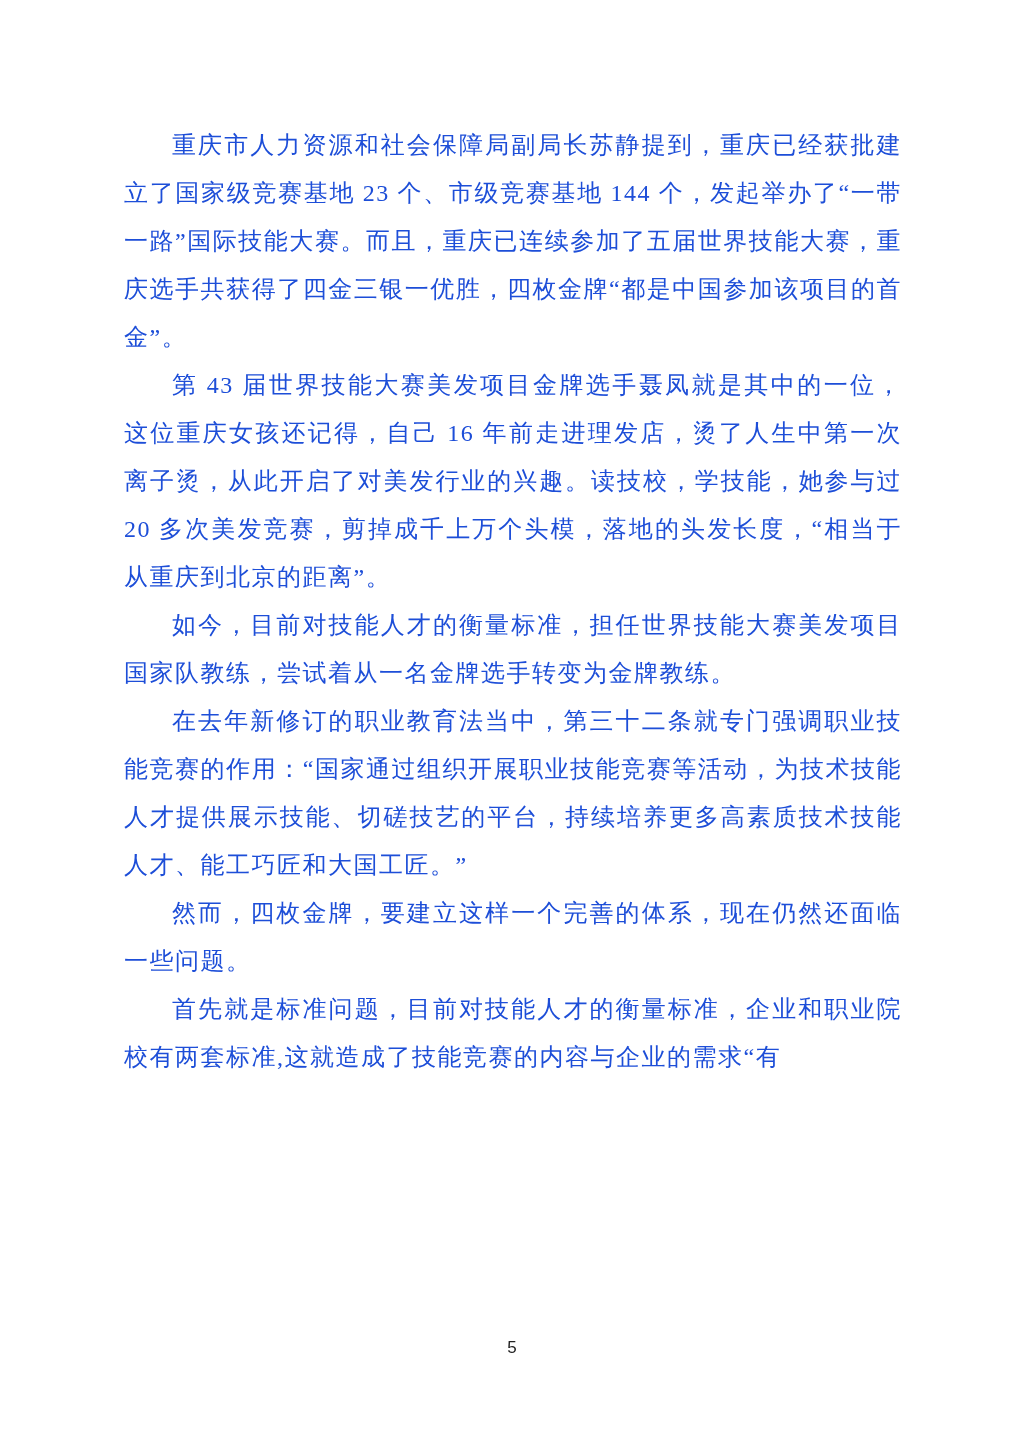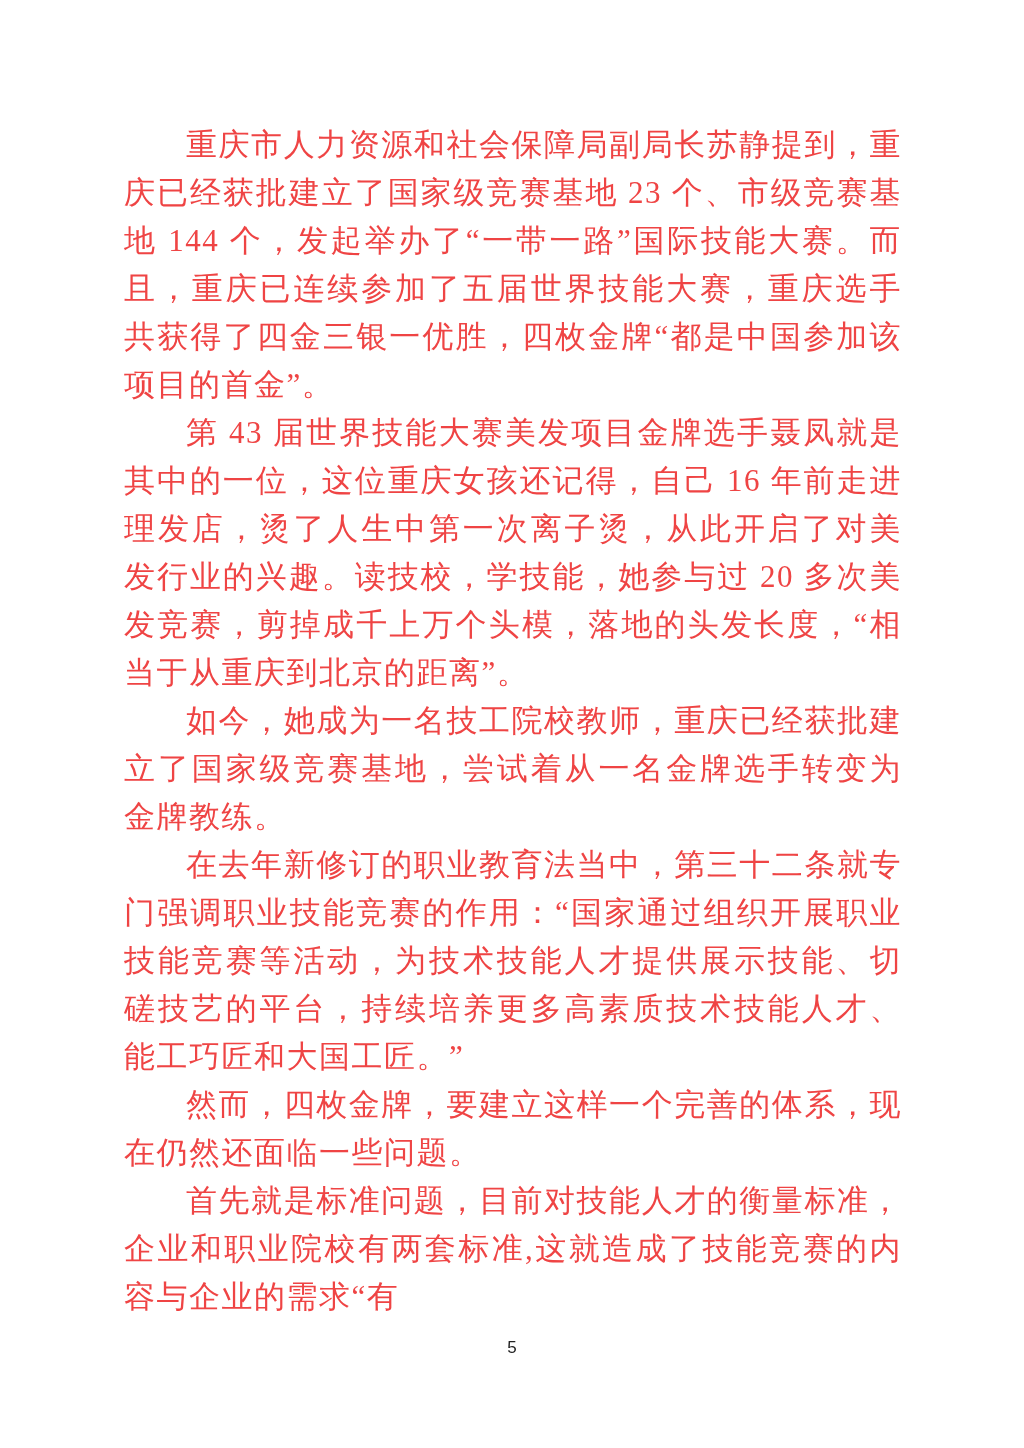--- a/index.html
+++ b/index.html
@@ -16,23 +16,23 @@
     background: #ffffff;
     overflow: hidden;
   }
   .text-block {
     position: absolute;
     left: 124px;
     top: 121px;
     width: 778px;
   }
   .text-block p {
-    font-size: 31px;
+    font-size: 24px;
     line-height: 48px;
-    color: #ef4444;
+    color: #1d4ed8;
     text-align: justify;
     text-justify: inter-character;
     text-indent: 2em;
     letter-spacing: 1.5px;
     word-break: break-all;
   }
   .page-footer {
     position: absolute;
     left: 0;
     top: 1338px;
@@ -45,21 +45,21 @@
     color: #222222;
   }
 </style>
 </head>
 <body>
 
 <div class="page">
   <div class="text-block">
     <p>重庆市人力资源和社会保障局副局长苏静提到，重庆已经获批建立了国家级竞赛基地 23 个、市级竞赛基地 144 个，发起举办了“一带一路”国际技能大赛。而且，重庆已连续参加了五届世界技能大赛，重庆选手共获得了四金三银一优胜，四枚金牌“都是中国参加该项目的首金”。</p>
     <p>第 43 届世界技能大赛美发项目金牌选手聂凤就是其中的一位，这位重庆女孩还记得，自己 16 年前走进理发店，烫了人生中第一次离子烫，从此开启了对美发行业的兴趣。读技校，学技能，她参与过 20 多次美发竞赛，剪掉成千上万个头模，落地的头发长度，“相当于从重庆到北京的距离”。</p>
-    <p>如今，她成为一名技工院校教师，重庆已经获批建立了国家级竞赛基地，尝试着从一名金牌选手转变为金牌教练。</p>
+    <p>如今，目前对技能人才的衡量标准，担任世界技能大赛美发项目国家队教练，尝试着从一名金牌选手转变为金牌教练。</p>
     <p>在去年新修订的职业教育法当中，第三十二条就专门强调职业技能竞赛的作用：“国家通过组织开展职业技能竞赛等活动，为技术技能人才提供展示技能、切磋技艺的平台，持续培养更多高素质技术技能人才、能工巧匠和大国工匠。”</p>
     <p>然而，四枚金牌，要建立这样一个完善的体系，现在仍然还面临一些问题。</p>
     <p>首先就是标准问题，目前对技能人才的衡量标准，企业和职业院校有两套标准,这就造成了技能竞赛的内容与企业的需求“有</p>
   </div>
   <div class="page-footer">
     <span class="page-number">5</span>
   </div>
 </div>
 
 </body></html>

